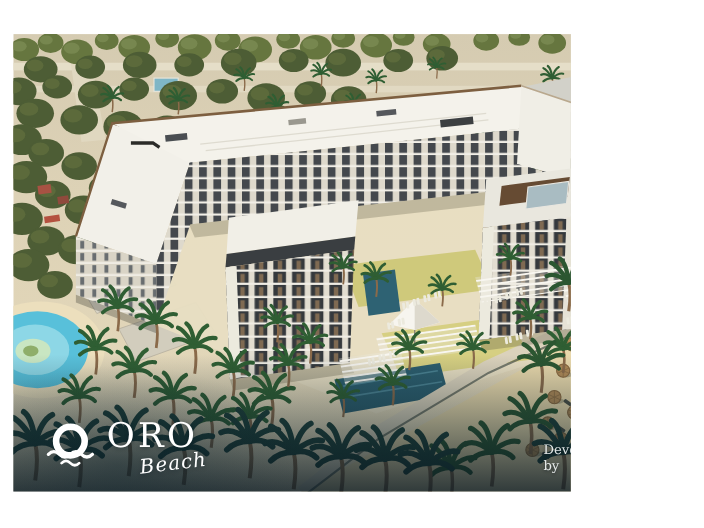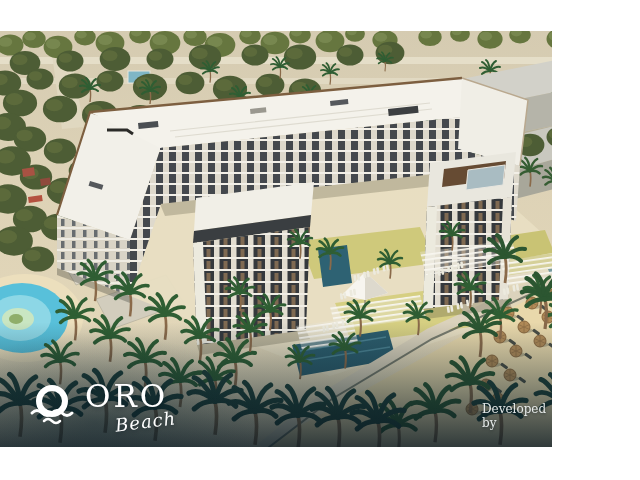--- a/index.html
+++ b/index.html
@@ -1,21 +1,21 @@
 <!DOCTYPE html>
 <html><head>
 <meta charset="utf-8">
 <style>
   html,body{margin:0;padding:0;background:#ffffff;}
   .page{position:relative;width:640px;height:480px;background:#ffffff;overflow:hidden;
         font-family:"Liberation Sans",sans-serif;}
   .band{position:absolute;left:0;width:640px;background:#ffffff;}
   .band.top{top:0;height:31px;}
   .band.bottom{top:447px;height:33px;}
-  .photo{position:absolute;left:0;top:31px;width:552px;height:416px;overflow:hidden;}
+  .photo{position:absolute;left:12px;top:31px;width:507px;height:416px;overflow:hidden;}
   .photo svg.scene{position:absolute;left:0;top:0;}
   
   .photo::after{content:'';position:absolute;inset:0;z-index:2;pointer-events:none;
     background:
       radial-gradient(240px 130px at 95px 392px, rgba(10,32,42,.38), rgba(10,32,42,0) 70%),
       linear-gradient(to bottom, rgba(14,36,46,0) 70%, rgba(12,32,42,.45) 86%, rgba(8,24,34,.82) 100%);}
   .logo{position:absolute;left:28px;top:350px;z-index:3;display:flex;align-items:flex-start;gap:9px;
         color:#ffffff;text-shadow:0 1px 4px rgba(0,20,30,.45);}
   .logo .wordmark{display:flex;flex-direction:column;}
   .logo .name{font-family:"DejaVu Serif","Liberation Serif",serif;font-size:31px;line-height:1;

